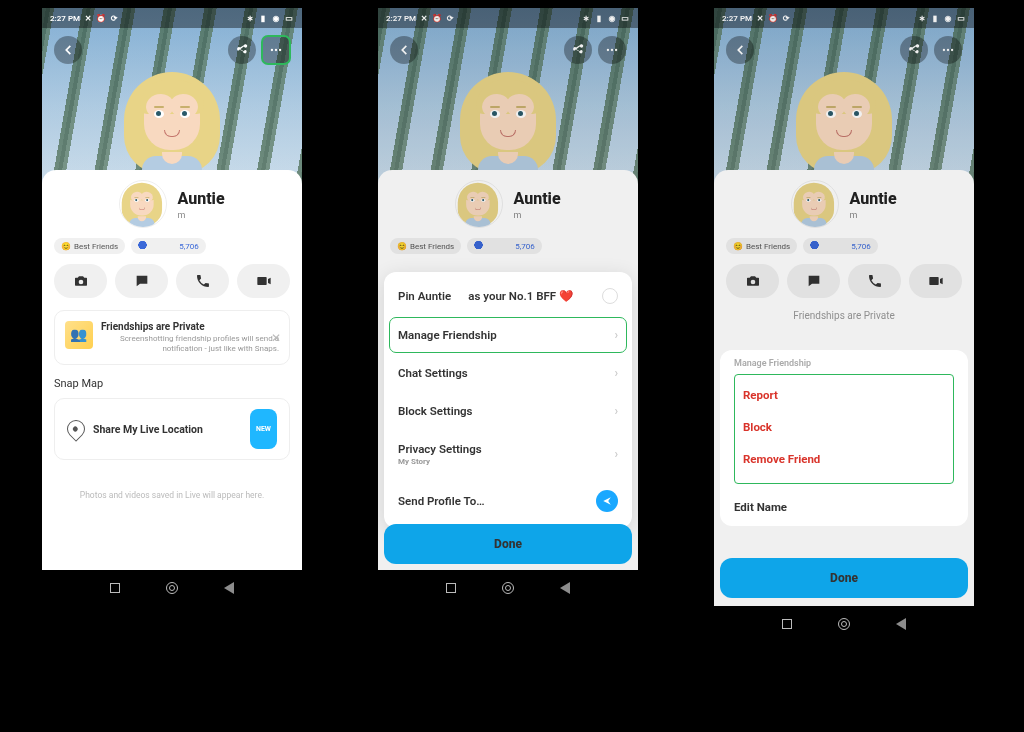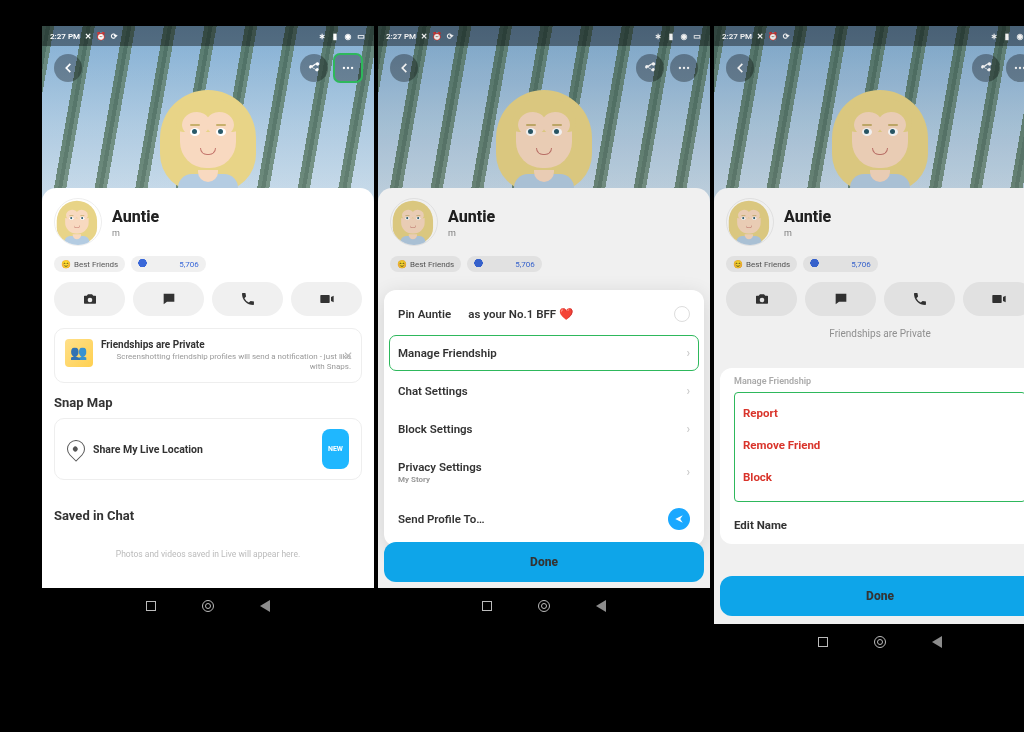--- a/index.html
+++ b/index.html
@@ -1,17 +1,17 @@
 <!DOCTYPE html>
 <html><head>
 <meta charset="utf-8">
 <style>
   * { margin:0; padding:0; box-sizing:border-box; font-family:-apple-system,BlinkMacSystemFont,"Segoe UI",Roboto,Helvetica,Arial,sans-serif; }
   body { background:#000; width:1024px; height:732px; position:relative; overflow:hidden; }
-  .phone { position:absolute; top:26px; width:332px; background:#000; border-radius:4px; }
+  .phone { position:absolute; top:8px; width:260px; background:#000; border-radius:4px; }
   .phone.p1 { left:42px; }
   .phone.p2 { left:378px; }
   .phone.p3 { left:714px; }
   .screen { width:100%; height:562px; background:#f5f5f5; border-radius:0; overflow:hidden; position:relative; }
 
   .status-bar { height:20px; background:rgba(0,0,0,0.4); position:absolute; top:0; left:0; right:0; z-index:30; display:flex; justify-content:space-between; align-items:center; padding:0 8px; color:#fff; font-size:8px; font-weight:600; }
   .status-left { display:flex; align-items:center; gap:3px; }
   .status-right { display:flex; align-items:center; gap:3px; }
   .status-icon { width:10px; height:10px; display:inline-flex; align-items:center; justify-content:center; }
 
@@ -39,21 +39,21 @@
   .eye { position:absolute; width:10px; height:8px; background:#fff; border-radius:50%; top:42px; }
   .eye::after { content:''; position:absolute; width:5px; height:5px; background:#2a5a6a; border-radius:50%; top:1px; left:2px; }
   .eye.l { left:27px; } .eye.r { left:53px; }
   .brow { position:absolute; width:10px; height:2px; background:#c8b06d; border-radius:2px; top:38px; }
   .brow.l { left:27px; } .brow.r { left:53px; }
   .mouth { position:absolute; width:16px; height:7px; border:1.5px solid #c4766c; border-top:none; border-radius:0 0 12px 12px; top:62px; left:37px; }
   .shirt { position:absolute; width:60px; height:30px; background:#b4cce2; border-radius:14px 14px 0 0; top:88px; left:15px; }
   .shirt::before { content:''; position:absolute; width:20px; height:12px; background:#f8d9c0; border-radius:0 0 10px 10px; top:-4px; left:20px; }
 
   .sheet { position:absolute; top:162px; left:0; right:0; bottom:0; background:#fff; border-radius:14px 14px 0 0; z-index:15; padding:10px 12px 0; overflow:hidden; }
-  .profile-row { display:flex; align-items:center; gap:10px; margin-bottom:10px; }
+  .profile-row { display:flex; align-items:center; gap:10px; margin-bottom:10px;justify-content:center; }
   .avatar-circle { width:48px; height:48px; border-radius:50%; background:#fff; border:1px solid #eee; position:relative; overflow:hidden; flex-shrink:0; }
   .mini-face { position:absolute; transform:scale(0.42); transform-origin:top left; top:0px; left:3px; }
   .profile-name { font-size:16px; font-weight:800; color:#222; }
   .profile-sub { font-size:9px; color:#888; margin-top:2px; }
   .badges { display:flex; gap:6px; margin-bottom:10px; font-size:8px; }
   .badge { background:#f0f0f0; color:#555; padding:3px 7px; border-radius:10px; display:inline-flex; align-items:center; gap:3px; }
   .badge-emoji { font-size:8px; }
   .badge.snapscore { color:#3a68d8;gap:32px; }
   .snapghost { width:9px; height:10px; display:inline-block; background:#3a68d8; -webkit-mask:radial-gradient(circle at 50% 40%, #000 55%, transparent 58%); border-radius:3px 3px 1px 1px; }
 
@@ -61,22 +61,22 @@
   .action-btn { flex:1; height:34px; background:#f0f0f0; border-radius:18px; display:flex; align-items:center; justify-content:center; }
   .action-btn svg { width:16px; height:16px; fill:#333; }
 
   .info-card { background:#fff; border:1px solid #eee; border-radius:10px; padding:10px 10px; display:flex; align-items:flex-start; gap:8px; margin-bottom:12px; position:relative; }
   .info-card .thumb { width:28px; height:28px; background:linear-gradient(135deg,#ffe08a,#ffd050); border-radius:4px; flex-shrink:0; position:relative; }
   .info-card .thumb::after { content:'👥'; font-size:14px; position:absolute; top:5px; left:5px; filter:grayscale(0.3); }
   .info-card .ttl { font-size:10px; font-weight:700; color:#333; margin-bottom:2px; }
   .info-card .desc { font-size:8px; color:#999; line-height:1.25;text-align:right; }
   .info-card .close { position:absolute; top:50%; right:8px; transform:translateY(-50%); color:#bbb; font-size:12px; }
 
-  .section-header { font-size:13px; font-weight:700; color:#333; margin:0 0 8px; }
-  .list-card { background:#fff; border-radius:10px; padding:10px 12px; margin-bottom:28px; display:flex; align-items:center; gap:8px; border:1px solid #eee; }
+  .section-header { font-size:11px; font-weight:400; color:#333; margin:0 0 8px; }
+  .list-card { background:#fff; border-radius:10px; padding:10px 12px; margin-bottom:12px; display:flex; align-items:center; gap:8px; border:1px solid #eee; }
   .list-card .pin { width:18px; height:18px; border:1.5px solid #555; border-radius:50% 50% 50% 0; transform:rotate(-45deg); position:relative; }
   .list-card .pin::after { content:''; position:absolute; width:5px; height:5px; background:#555; border-radius:50%; top:5px; left:5px; }
   .list-card .lbl { font-size:10.5px; font-weight:700; color:#333; flex:1; }
   .pill-new { background:#1fb7ff; color:#fff; font-size:7px; font-weight:700; padding:16px 6px; border-radius:8px; }
 
   .empty-note { font-size:8.5px; color:#bbb; text-align:center; padding:18px 10px; }
 
   
   .dimmer { position:absolute; inset:0; background:rgba(0,0,0,0.06); z-index:40; }
   .modal { position:absolute; left:6px; right:6px; background:#fff; border-radius:12px; z-index:50; padding:4px 0; box-shadow:0 4px 20px rgba(0,0,0,0.12); }
@@ -233,21 +233,20 @@
         </div>
       </div>
 
       <div class="section-header">Snap Map</div>
       <div class="list-card">
         <span class="pin"></span>
         <span class="lbl">Share My Live Location</span>
         <span class="pill-new">NEW</span>
       </div>
 
-      <div class="section-header">Saved in Chat</div>
       <div class="empty-note">Photos and videos saved in Live will appear here.</div>
     </div>
   </div>
   <div class="nav-bar">
     <div class="nav-sq"></div>
     <div class="nav-ci"></div>
     <div class="nav-tr"></div>
   </div>
 </div>
 
@@ -505,22 +504,22 @@
       </div>
       <div style="font-size:10px;color:#999;text-align:center;margin-top:4px;">Friendships are Private</div>
     </div>
 
     <div class="dimmer"></div>
 
     <div class="mf-sheet">
       <div class="mf-title">Manage Friendship</div>
       <div class="mf-box">
         <div class="mf-item">Report</div>
+        <div class="mf-item">Block</div>
         <div class="mf-item">Remove Friend</div>
-        <div class="mf-item">Block</div>
       </div>
       <div class="mf-edit">Edit Name</div>
     </div>
     <div class="done-btn" style="top:550px;">
       <span>Done</span>
     </div>
   </div>
   <div class="nav-bar">
     <div class="nav-sq"></div>
     <div class="nav-ci"></div>

